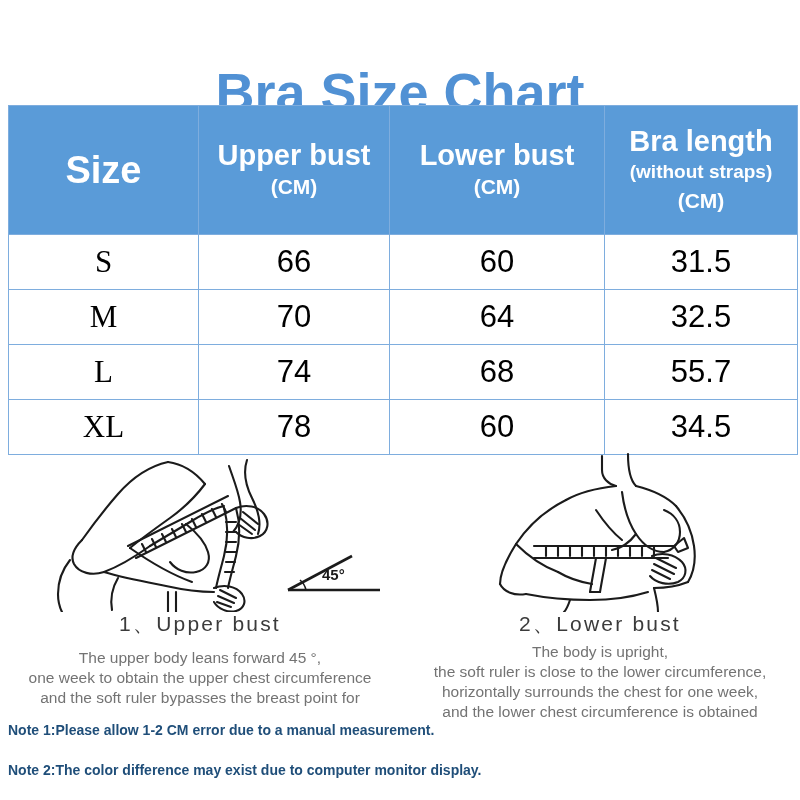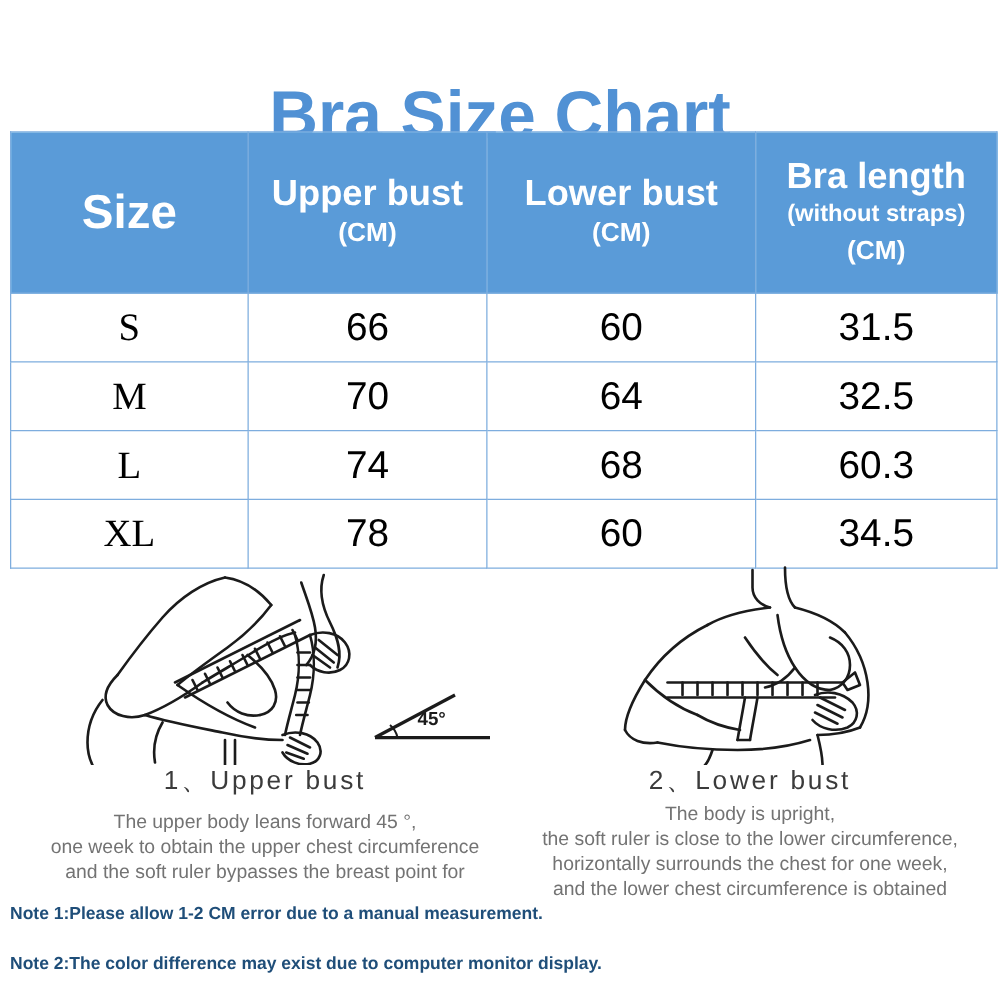--- a/index.html
+++ b/index.html
@@ -40,21 +40,21 @@
     width: 785px;
     border-collapse: collapse;
     table-layout: fixed;
   }
   #size-table td, #size-table th {
     border: 1px solid #7eadde;
     padding: 0;
     margin: 0;
   }
   thead tr {
-    background: #7dd3fc;
+    background: #22c55e;
   }
   thead th {
     background: #5a9bd8;
     color: #ffffff;
     height: 128px;
     vertical-align: middle;
     text-align: center;
     font-family: "Liberation Sans", sans-serif;
     font-weight: bold;
     border-color: #5a9bd8;
@@ -101,21 +101,21 @@
     top: 452px;
     width: 800px;
     height: 262px;
   }
   .illus-block {
     position: absolute;
     top: 0;
     width: 400px;
     height: 262px;
   }
-  #illus-left  { left: 12px; padding-left: 25px; }
+  #illus-left  { left: 0; padding-left: 25px; }
   #illus-right { left: 400px; }
 
   .illus-svg {
     position: absolute;
     top: 0;
     left: 0;
   }
   .illus-caption {
     position: absolute;
     left: 0;
@@ -193,21 +193,21 @@
     <tr>
       <td class="cell-size">M</td>
       <td class="cell-num">70</td>
       <td class="cell-num">64</td>
       <td class="cell-num">32.5</td>
     </tr>
     <tr>
       <td class="cell-size">L</td>
       <td class="cell-num">74</td>
       <td class="cell-num">68</td>
-      <td class="cell-num">60.3</td>
+      <td class="cell-num">55.7</td>
     </tr>
     <tr>
       <td class="cell-size">XL</td>
       <td class="cell-num">78</td>
       <td class="cell-num">60</td>
       <td class="cell-num">34.5</td>
     </tr>
   </tbody>
 </table>
 

